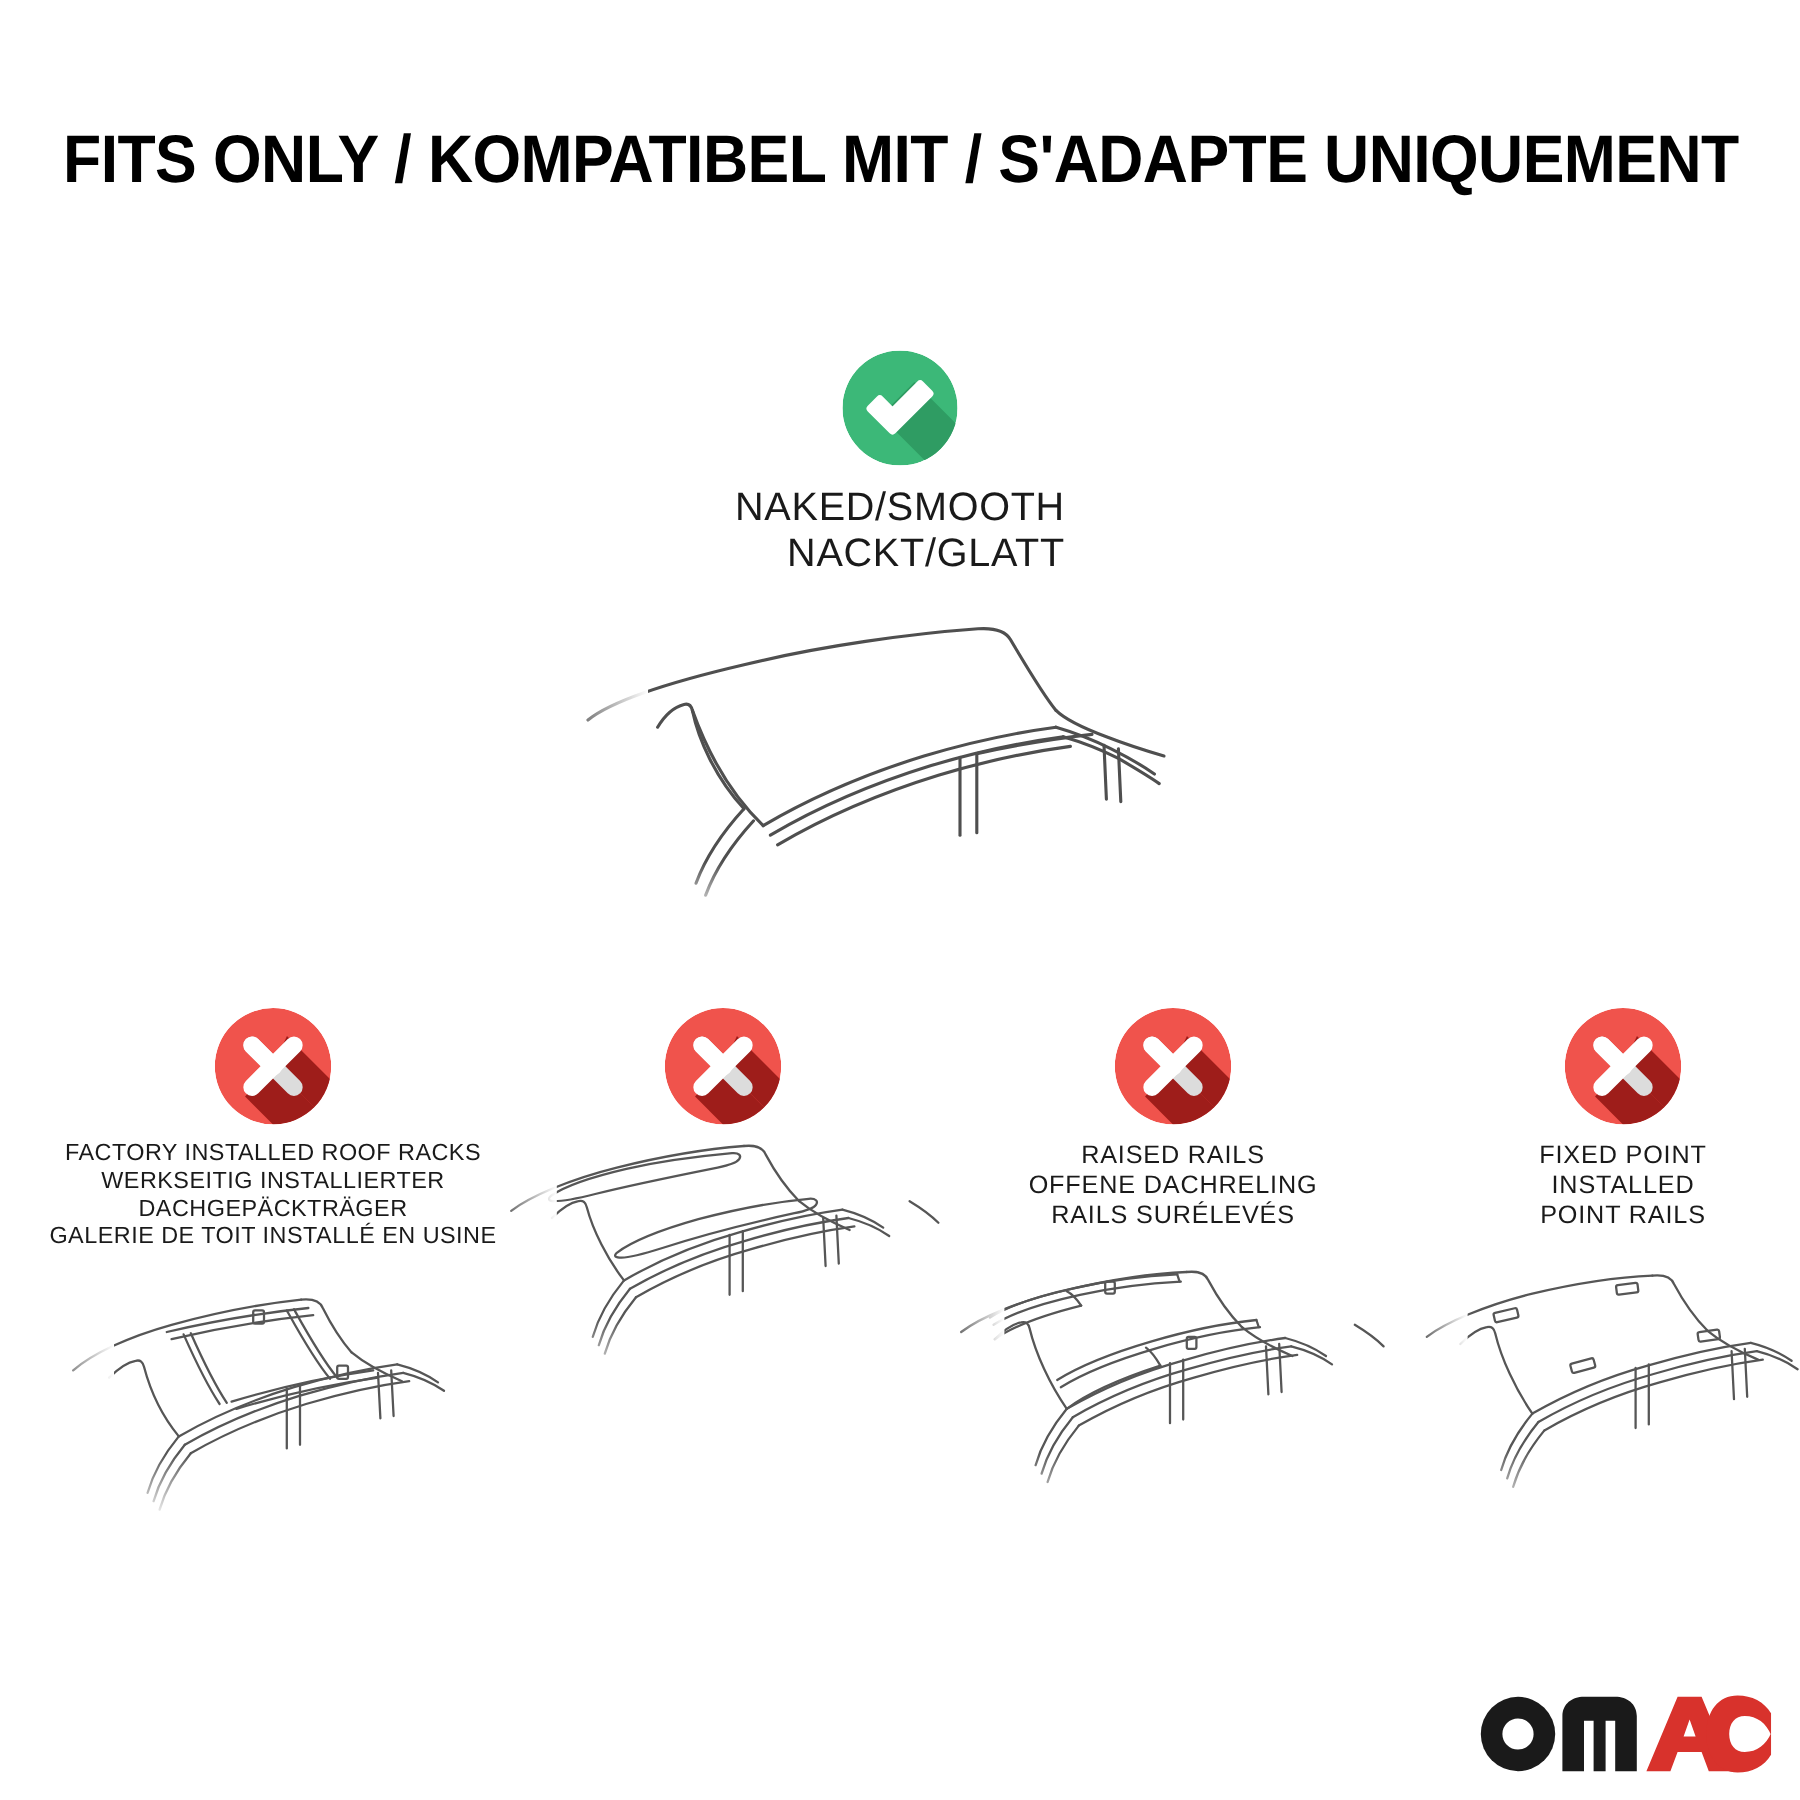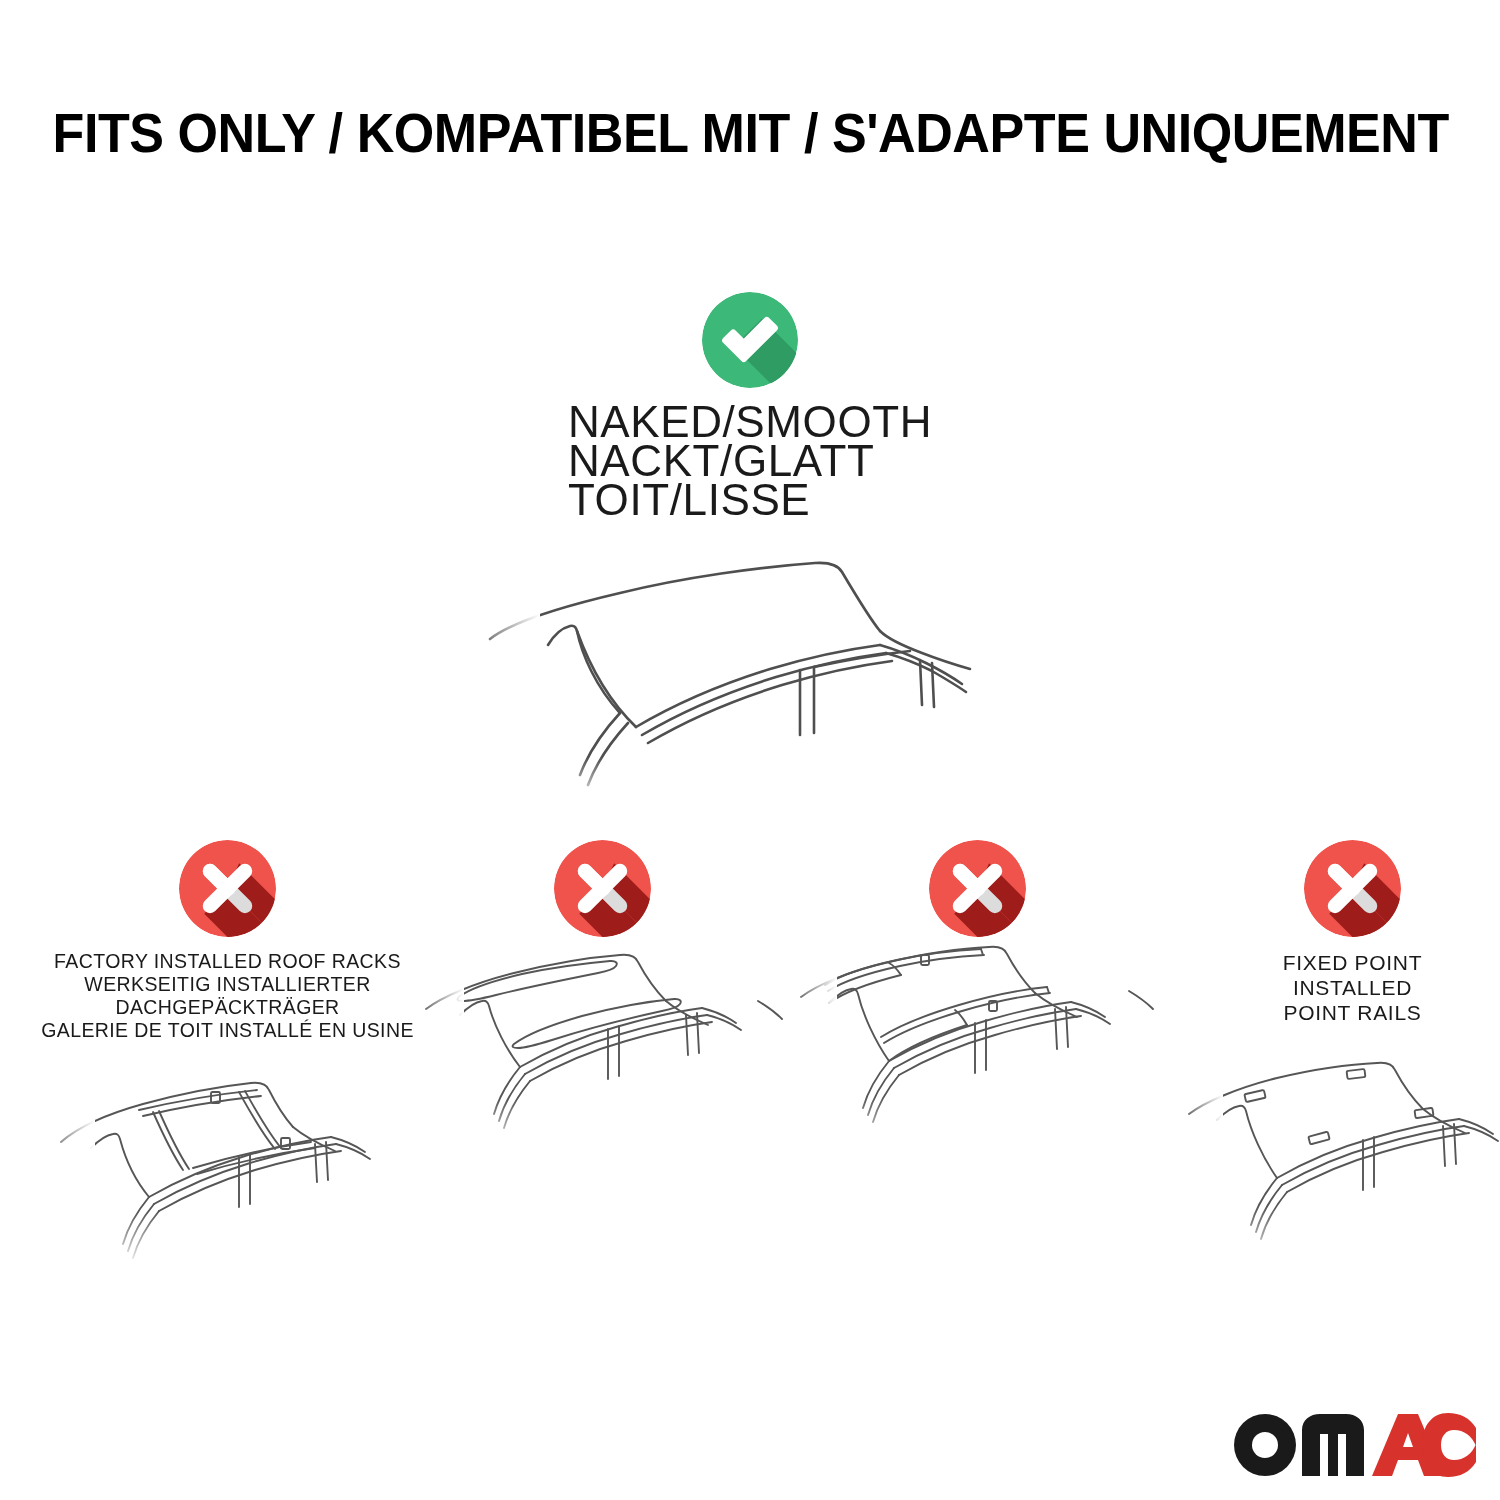--- a/index.html
+++ b/index.html
@@ -34,22 +34,22 @@
   .hero{
     position:absolute;left:0;top:292px;width:1500px;
     display:flex;flex-direction:column;align-items:center;
   }
   .badge{
     width:96px;height:96px;border-radius:50%;
     position:relative;overflow:hidden;flex:none;
   }
   .hero .caption{
     margin-top:14px;
-    text-align:left;
-    font-size:44px;
+    text-align:right;
+    font-size:33px;
     line-height:39px;
     letter-spacing:0.6px;
     font-weight:400;
     color:#1a1a1a;
     font-family:"Liberation Sans","DejaVu Sans",sans-serif;
   }
   .hero .art{
     margin-top:8px;
   }
 
@@ -101,21 +101,20 @@
     <svg viewBox="0 0 100 100" width="96" height="96" aria-hidden="true">
       <circle cx="50" cy="50" r="50" fill="#3cb878"></circle>
       <path d="M62.5,27.5 L100,65 L100,74 A50,50 0 0,1 74,98 L33,57 Z" fill="#2f9c63"></path>
       <path d="M24.5,50.5 L32.5,42.5 L43.5,53.5 L67.5,29.5 L75.5,37.5 L43.5,69.5 Z" fill="#ffffff" stroke="#ffffff" stroke-width="7" stroke-linejoin="round" stroke-linecap="round"></path>
     </svg>
   </div>
 
   <div class="caption">
     <div>NAKED/SMOOTH</div>
     <div>NACKT/GLATT</div>
-    <div>TOIT/LISSE</div>
   </div>
 
   <div class="art">
     <svg width="560" height="280" viewBox="0 0 560 280" aria-hidden="true">
       <defs>
         <linearGradient id="fadeL" x1="0" y1="0" x2="1" y2="0">
           <stop offset="0" stop-color="#ffffff"></stop>
             <stop offset="1" stop-color="#000000"></stop>
         </linearGradient>
         <mask id="mHero">
@@ -309,20 +308,25 @@
         <circle cx="50" cy="50" r="50" fill="#f0534c"></circle>
         <path d="M50,50 L100,100 L100,62 L62,24 Z" fill="#9e1d1a"></path>
         <path d="M50,50 L86,86 A50,50 0 0,1 50,100 L26,76 Z" fill="#9e1d1a"></path>
         <g stroke-linecap="round" stroke-linejoin="round">
           <line x1="32" y1="32" x2="68" y2="68" stroke="#dcdcdc" stroke-width="15"></line>
           <line x1="32" y1="32" x2="68" y2="68" stroke="#ffffff" stroke-width="15" stroke-dasharray="26 40"></line>
           <line x1="68" y1="32" x2="32" y2="68" stroke="#ffffff" stroke-width="15"></line>
         </g>
       </svg>
     </div>
+    <div class="caption">
+      <div>RAISED RAILS</div>
+      <div>OFFENE DACHRELING</div>
+      <div>RAILS SURÉLEVÉS</div>
+    </div>
     <div class="art">
       <svg width="370" height="215" viewBox="0 0 370 215" aria-hidden="true">
         <defs>
           <linearGradient id="fL3" x1="0" y1="0" x2="1" y2="0">
             <stop offset="0" stop-color="#ffffff"></stop>
               <stop offset="1" stop-color="#000000"></stop>
             </linearGradient>
           <linearGradient id="fB3" x1="0" y1="1" x2="0" y2="0">
             <stop offset="0" stop-color="#000000"></stop>
               <stop offset="1" stop-color="#ffffff"></stop>

